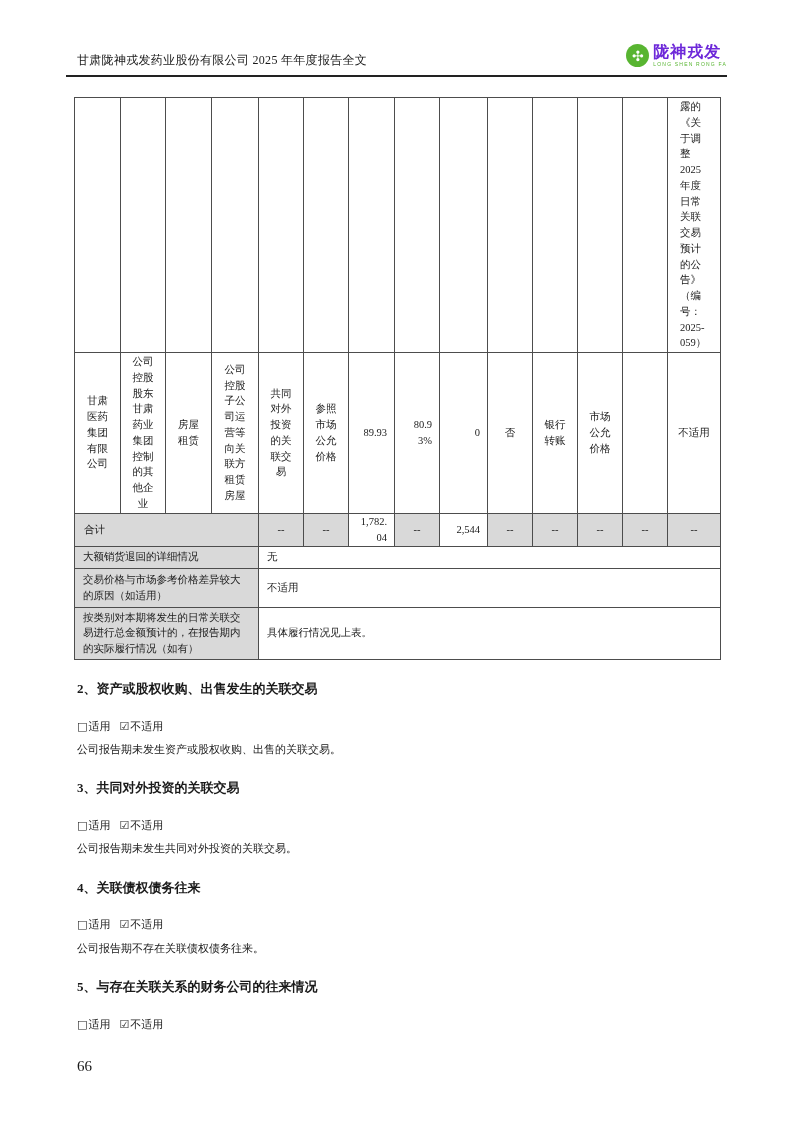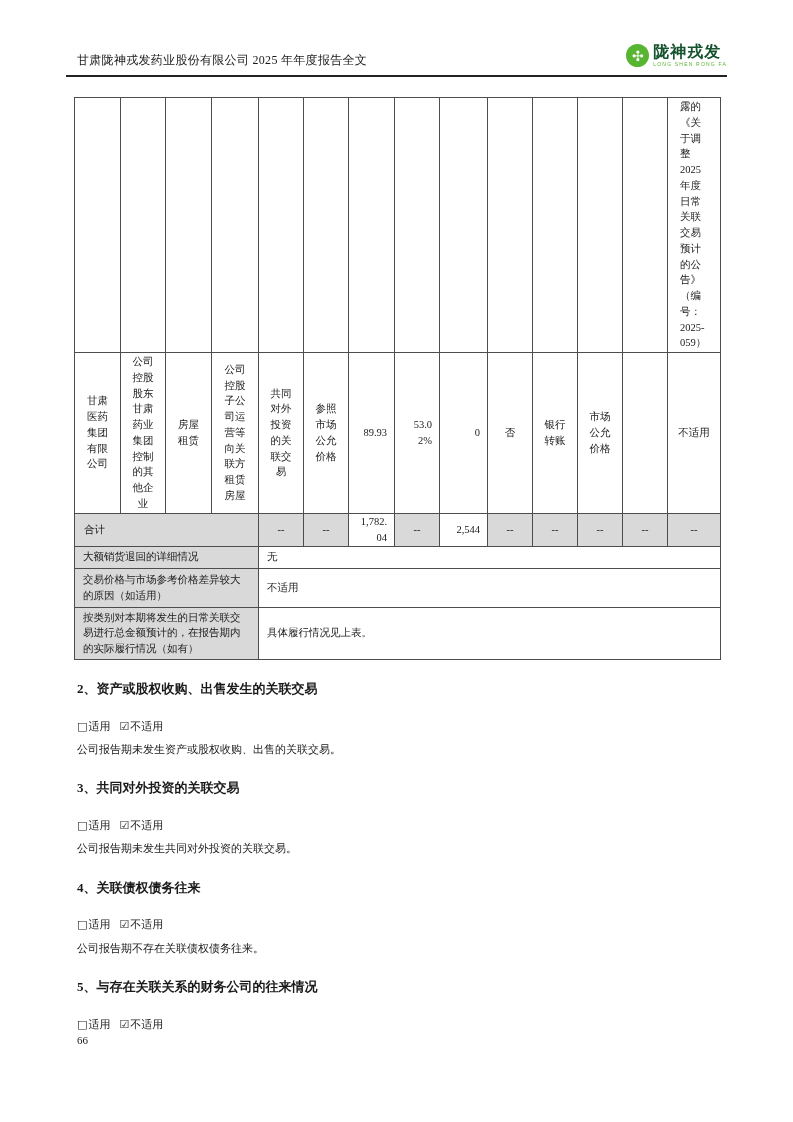--- a/index.html
+++ b/index.html
@@ -28,21 +28,21 @@
   }
   .logo-circle{
     width:23px; height:23px; border-radius:50%;
     background:#58b531;
     display:flex; align-items:center; justify-content:center;
     color:#ffffff; font-size:14px; line-height:1;
     font-family:"DejaVu Sans",sans-serif;
   }
   .logo-text{ display:flex; flex-direction:column; align-items:flex-start; }
   .logo-cn{
-    font-size:16px; font-weight:bold; color:#14532d;
+    font-size:16px; font-weight:bold; color:#6d28d9;
     font-family:"Liberation Sans","DejaVu Sans",sans-serif;
     letter-spacing:1px; line-height:1.05;text-align:center;
   }
   .logo-en{
     font-size:5px; color:#58b531; letter-spacing:1.2px;
     font-family:"Liberation Sans","DejaVu Sans",sans-serif;
   }
   
   .tbl-wrap{ position:absolute; left:66px; top:97px;padding-left:8px; }
   table{
@@ -80,21 +80,21 @@
   }
   .applicable-line{
     font-size:11px; line-height:1.2; margin:0 0 10px 0;
   }
   .applicable-line .grp{ margin-right:9px; }
   .applicable-line .box{ margin-right:1px; font-family:"DejaVu Sans",sans-serif; }
   .sec-note{
     font-size:11px; line-height:1.2; margin:0 0 24px 0;
   }
   .page-number{
-    position:absolute; left:77px; top:1034px; font-size:11px;
+    position:absolute; left:77px; top:1058px; font-size:15px;
   }
 </style>
 </head>
 <body>
 
 <div class="page">
 
   <div class="header-title">甘肃陇神戎发药业股份有限公司 2025 年年度报告全文</div>
   <div class="logo">
     <span class="logo-circle">✣</span>
@@ -143,21 +143,21 @@
       </tr>
 
       <tr style="height:159px">
         <td>甘肃医药集团有限公司</td>
         <td>公司控股股东甘肃药业集团控制的其他企业</td>
         <td>房屋租赁</td>
         <td>公司控股子公司运营等向关联方租赁房屋</td>
         <td>共同对外投资的关联交易</td>
         <td>参照市场公允价格</td>
         <td class="num">89.93</td>
-        <td class="num">53.02%</td>
+        <td class="num">80.93%</td>
         <td class="num">0</td>
         <td>否</td>
         <td>银行转账</td>
         <td>市场公允价格</td>
         <td></td>
         <td>不适用</td>
       </tr>
 
       <tr class="r-total" style="height:33px">
         <td class="total-lbl" colspan="4">合计</td>

